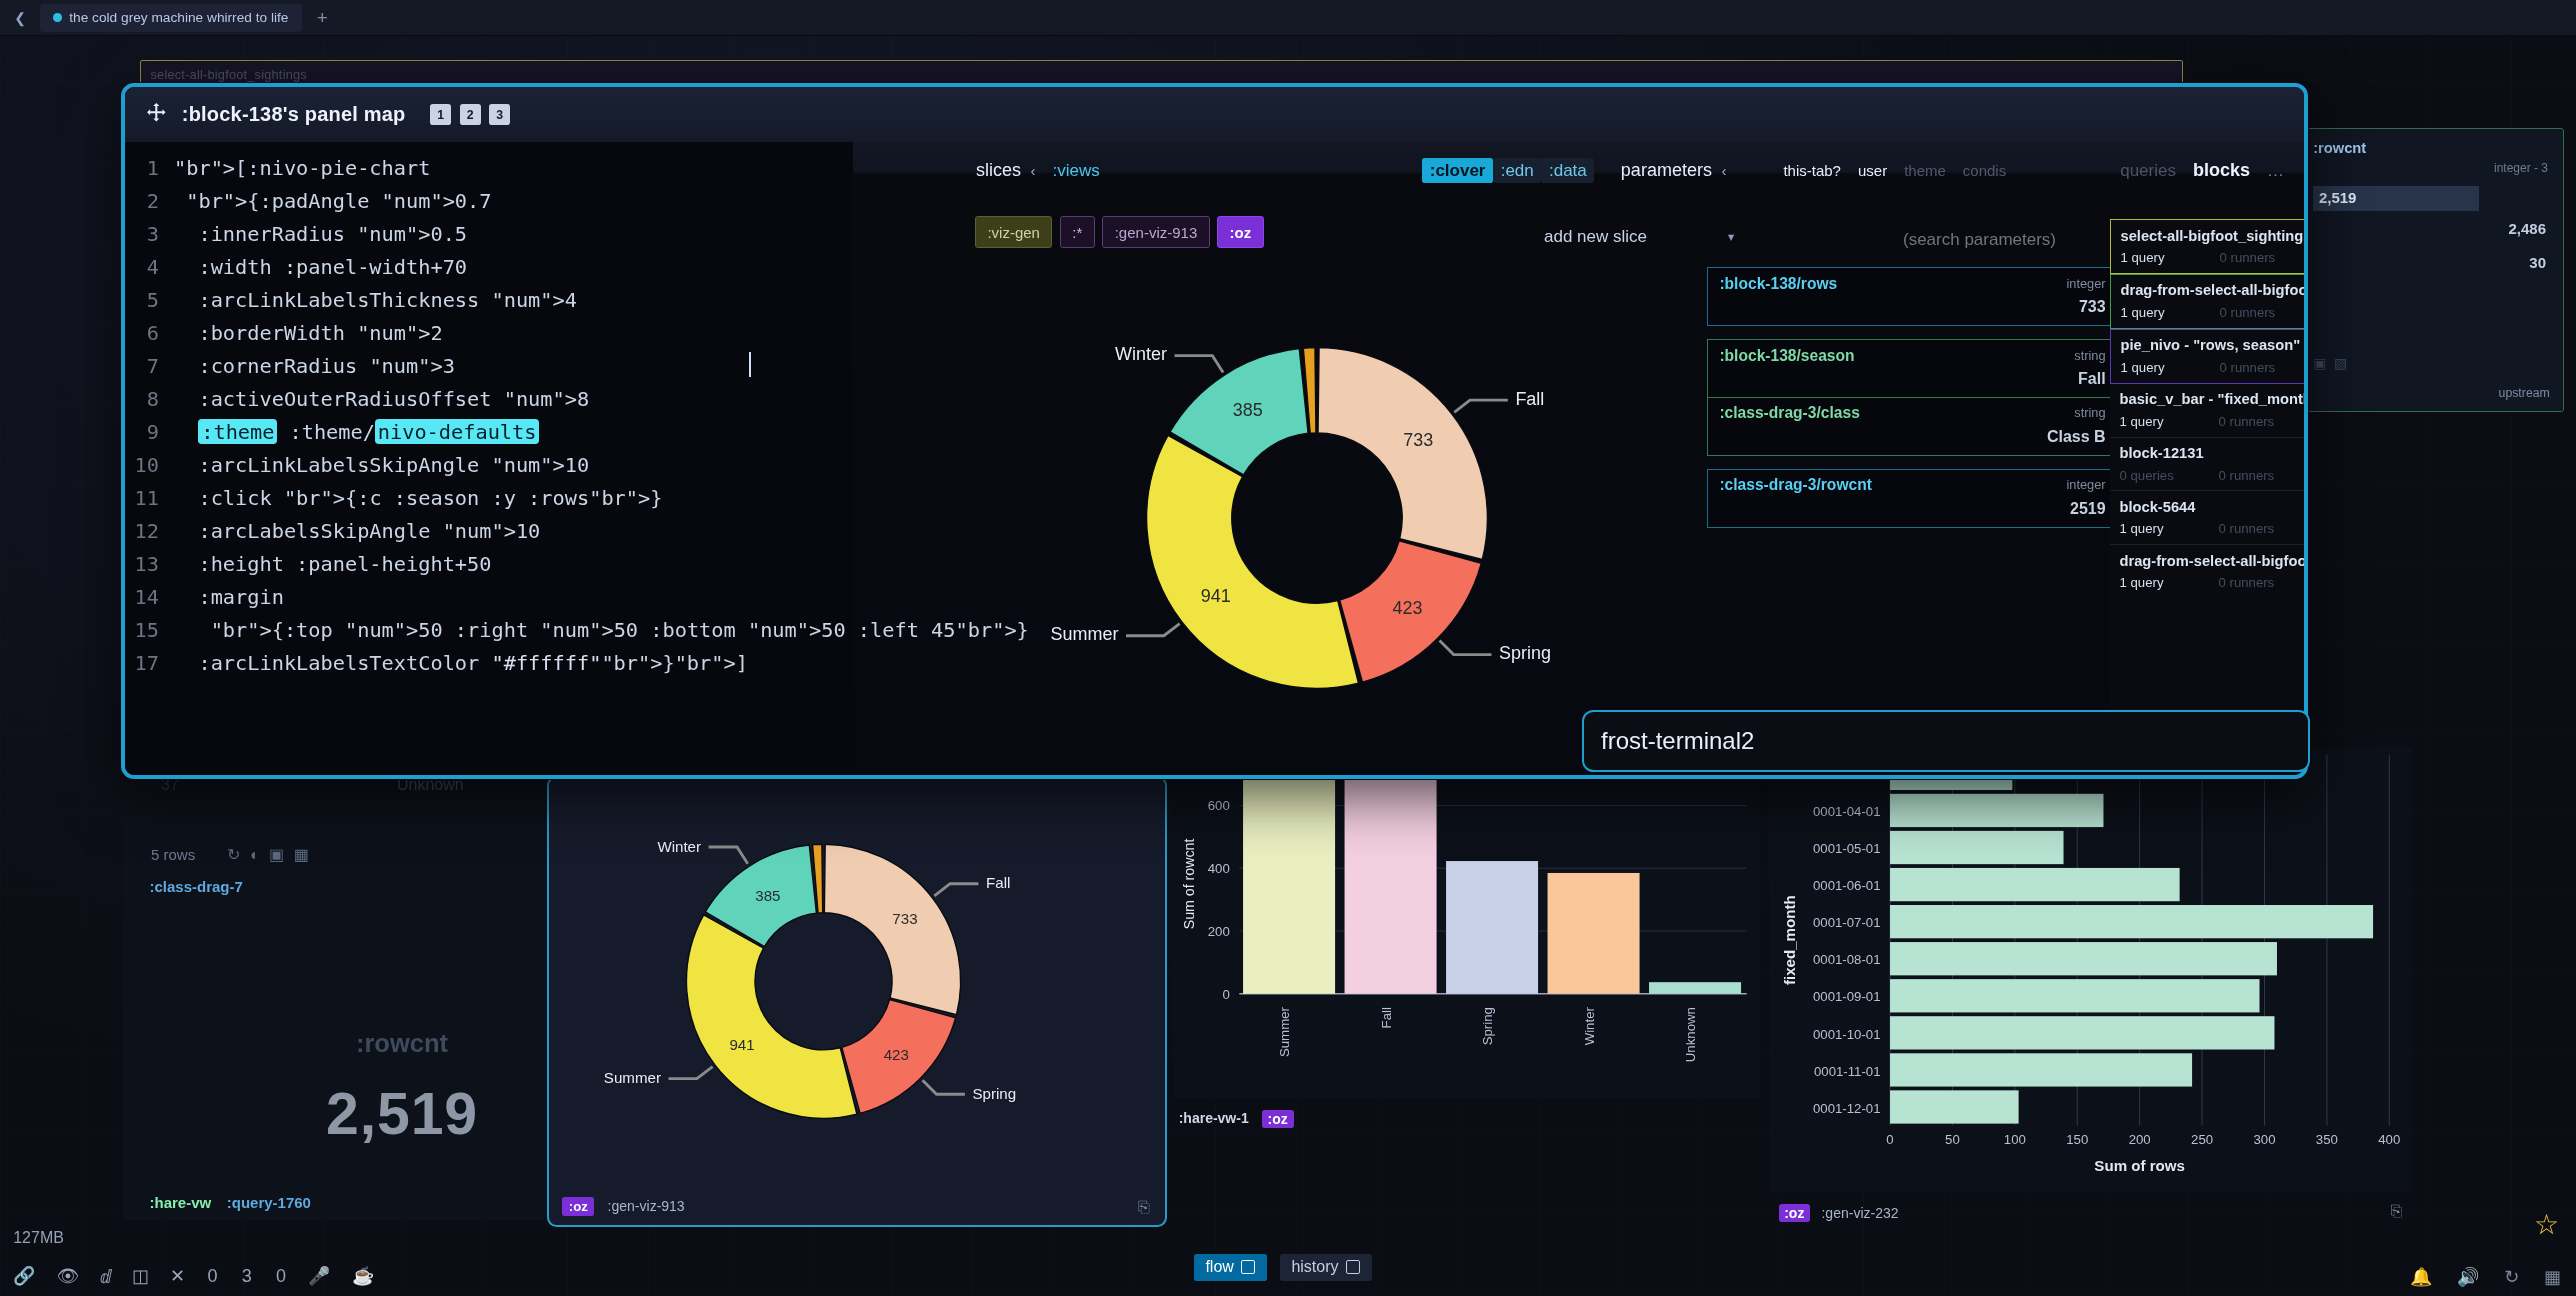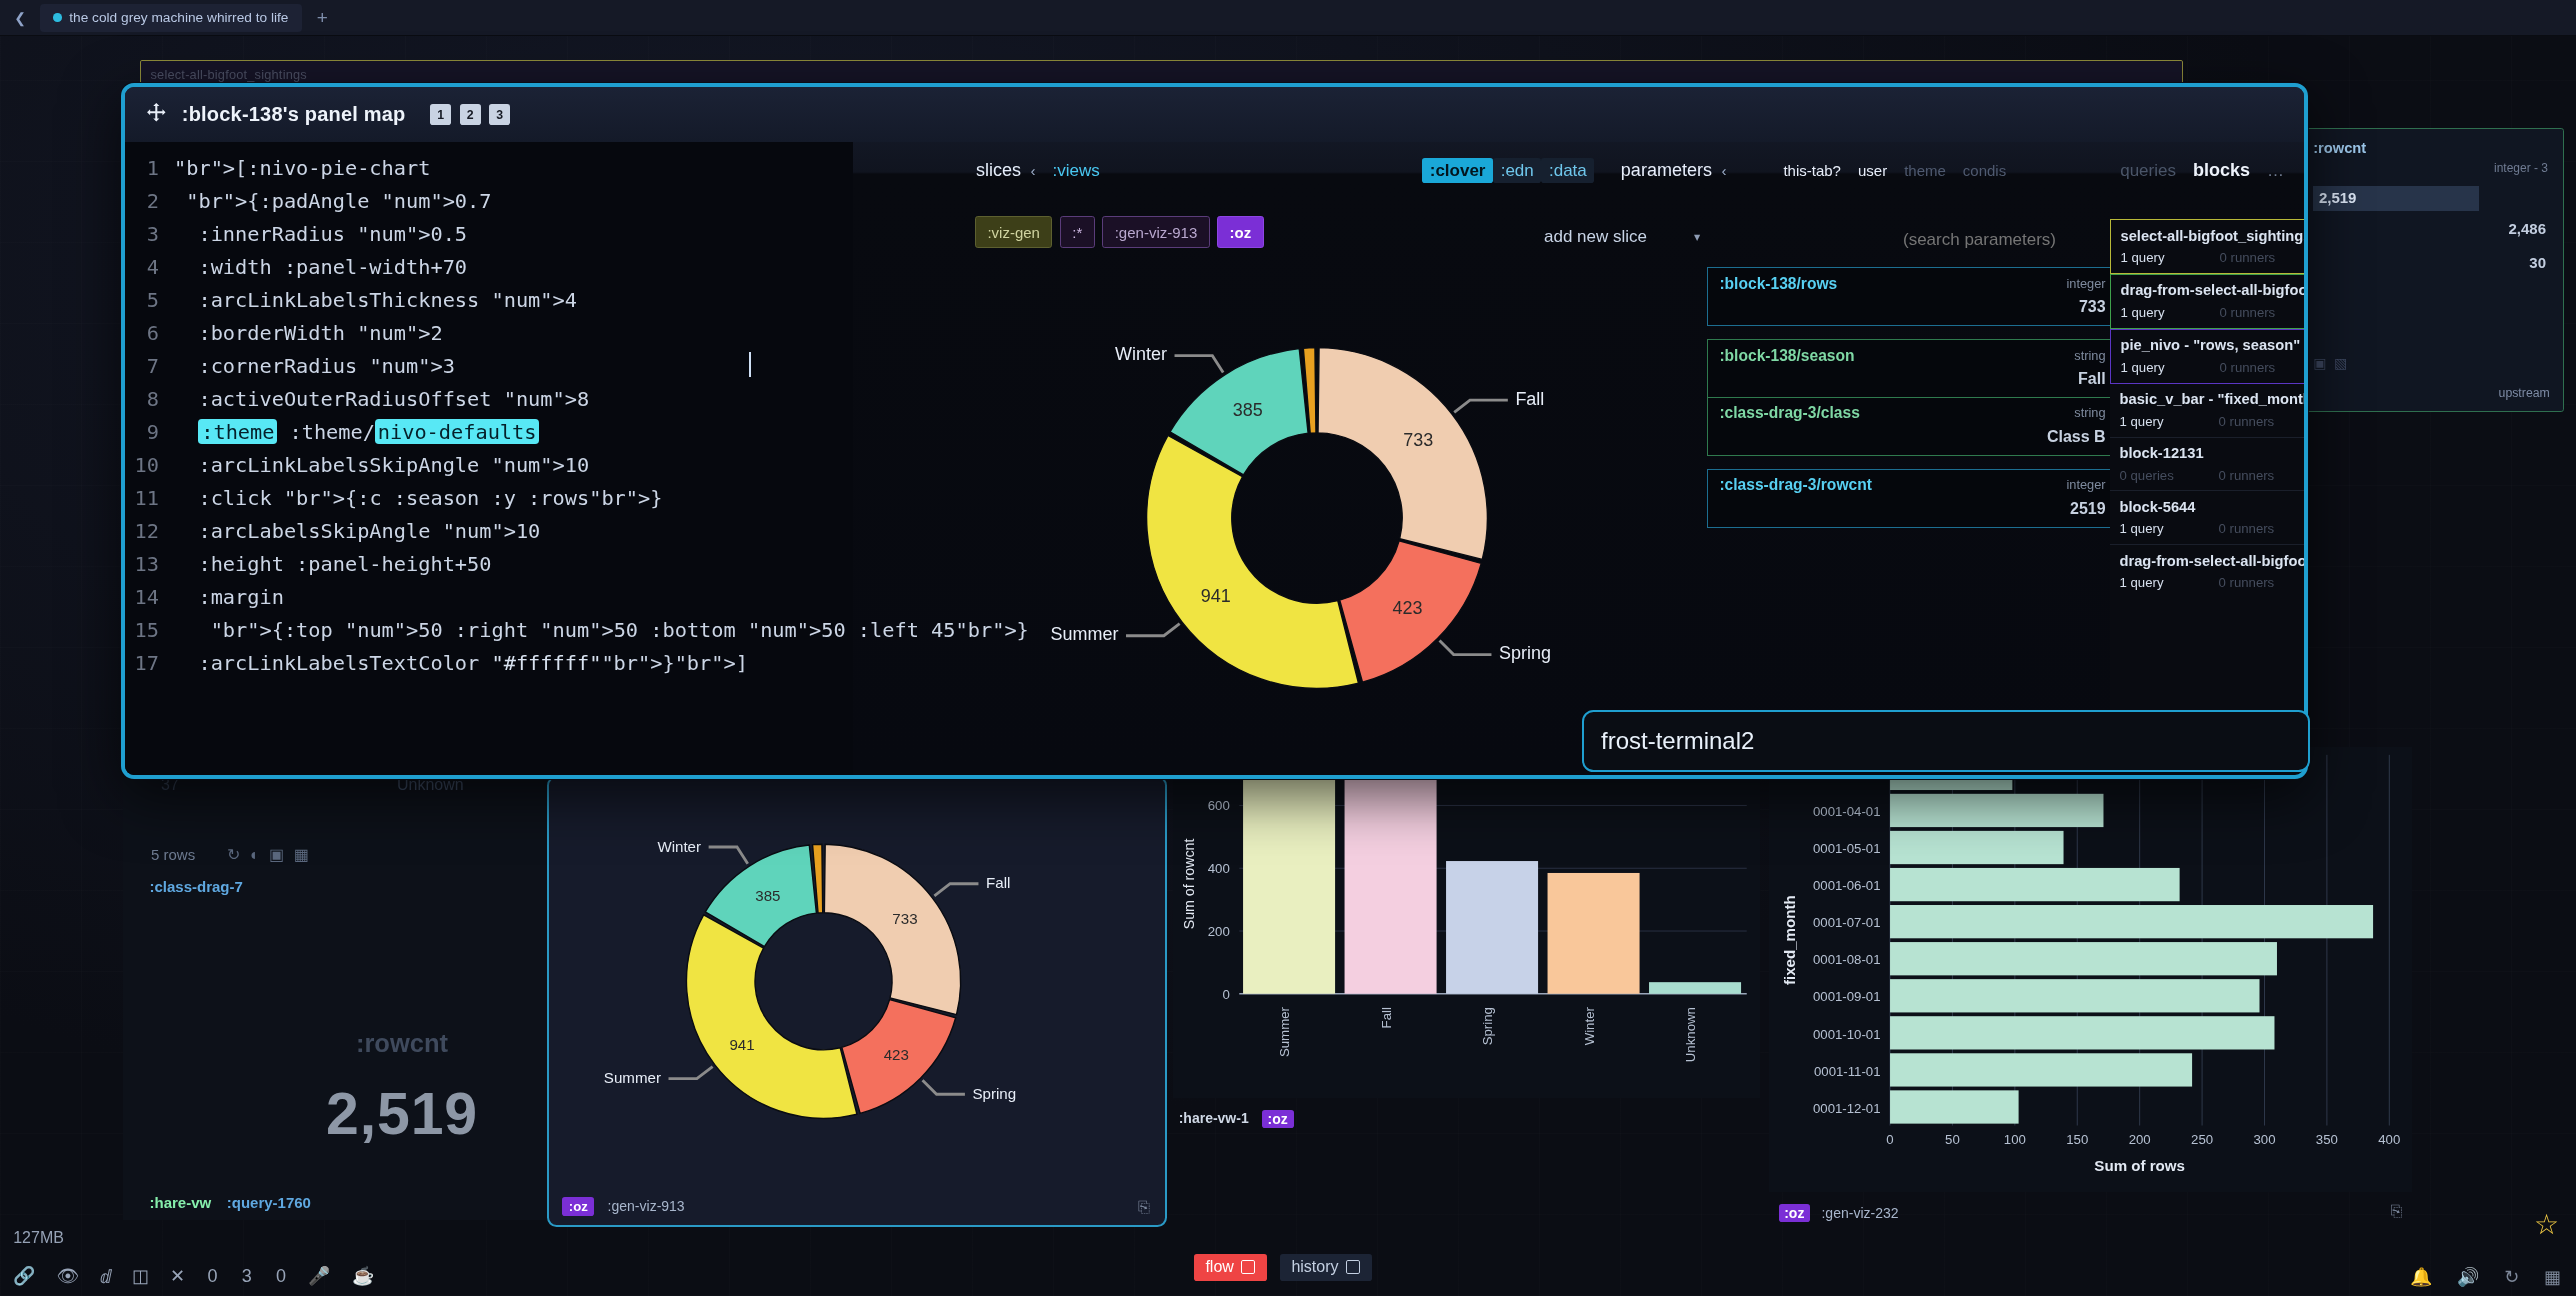--- a/index.html
+++ b/index.html
@@ -126,21 +126,21 @@
   
   .slicechips { position: absolute; left: 850px; top: 129px; display: flex; gap: 7.6px; align-items: center; }
   .chip { height: 32px; display: flex; align-items: center; padding: 0 11.4px; font-size: 15px; border-radius: 2.8px; }
   .chip-viz { background: #3d3f18; color: #cfd3a0; border: 0.9px solid #5d6030; }
   .chip-star { background: #1b1026; color: #cbb6e0; border: 0.9px solid #5a3c7a; }
   .chip-gen { background: #1b1026; color: #b9a8cf; border: 0.9px solid #5a3c7a; }
   .chip-oz { background: #7b2fd6; color: #fff; font-weight: 700; border: 0.9px solid #8d45e4; }
 
   .addslice {
     position: absolute; left: 1419px; top: 140px; color: #c8d4e6; font-size: 17px;
-    display: flex; align-items: center; gap: 47px;
+    display: flex; align-items: center; gap: 81px;
   }
   .addslice .arrow { color: #8e9cb4; font-size: 12.3px; }
 
   
   .searchparams {
     position: absolute; left: 1599px; top: 137px; width: 511px; height: 32px;
     display: flex; align-items: center; justify-content: center;
     color: #79859b; font-size: 17px;
   }
   .sp-x { position: absolute; right: 0; top: 5.7px; color: #8e9ab0; font-size: 16px; }
@@ -234,21 +234,21 @@
   
   .statusbar { position: absolute; left: 0; bottom: 0; width: 2576px; height: 74px; }
   .mem { position: absolute; left: 13.2px; bottom: 49px; color: #96a2b6; font-size: 16px; }
   .sb-icons { position: absolute; left: 13.2px; bottom: 7.6px; display: flex; gap: 21px; align-items: center; color: #98a4b8; font-size: 18px; }
   .sb-icons .n { color: #98a4b8; font-size: 18px; width: 13.2px; text-align: center; }
   .sb-right { position: absolute; right: 15px; bottom: 7.6px; display: flex; gap: 24.6px; color: #7d8799; font-size: 18px; align-items: center; }
   .star { position: absolute; right: 17px; bottom: 55px; color: #f1c944; font-size: 28px; }
 
   .flowbar { position: absolute; left: 1194px; bottom: 15px; display: flex; gap: 13.2px; }
   .fbtn { display: flex; align-items: center; gap: 7.6px; padding: 4.7px 11.4px; border-radius: 2.8px; font-size: 16px; }
-  .fbtn.active { background: #ef4444; color: #fff; }
+  .fbtn.active { background: #0369a1; color: #fff; }
   .fbtn.idle { background: #1c2435; color: #c4d0e2; }
   .fbtn .sq { width: 14px; height: 14px; border: 1.5px solid currentColor; border-radius: 1.9px; display:inline-block; }
 </style>
 </head>
 <body>
 
 <div class="bg-grid"></div>
 
 <div class="tabbar">
   <div class="tab-back">❮</div>

